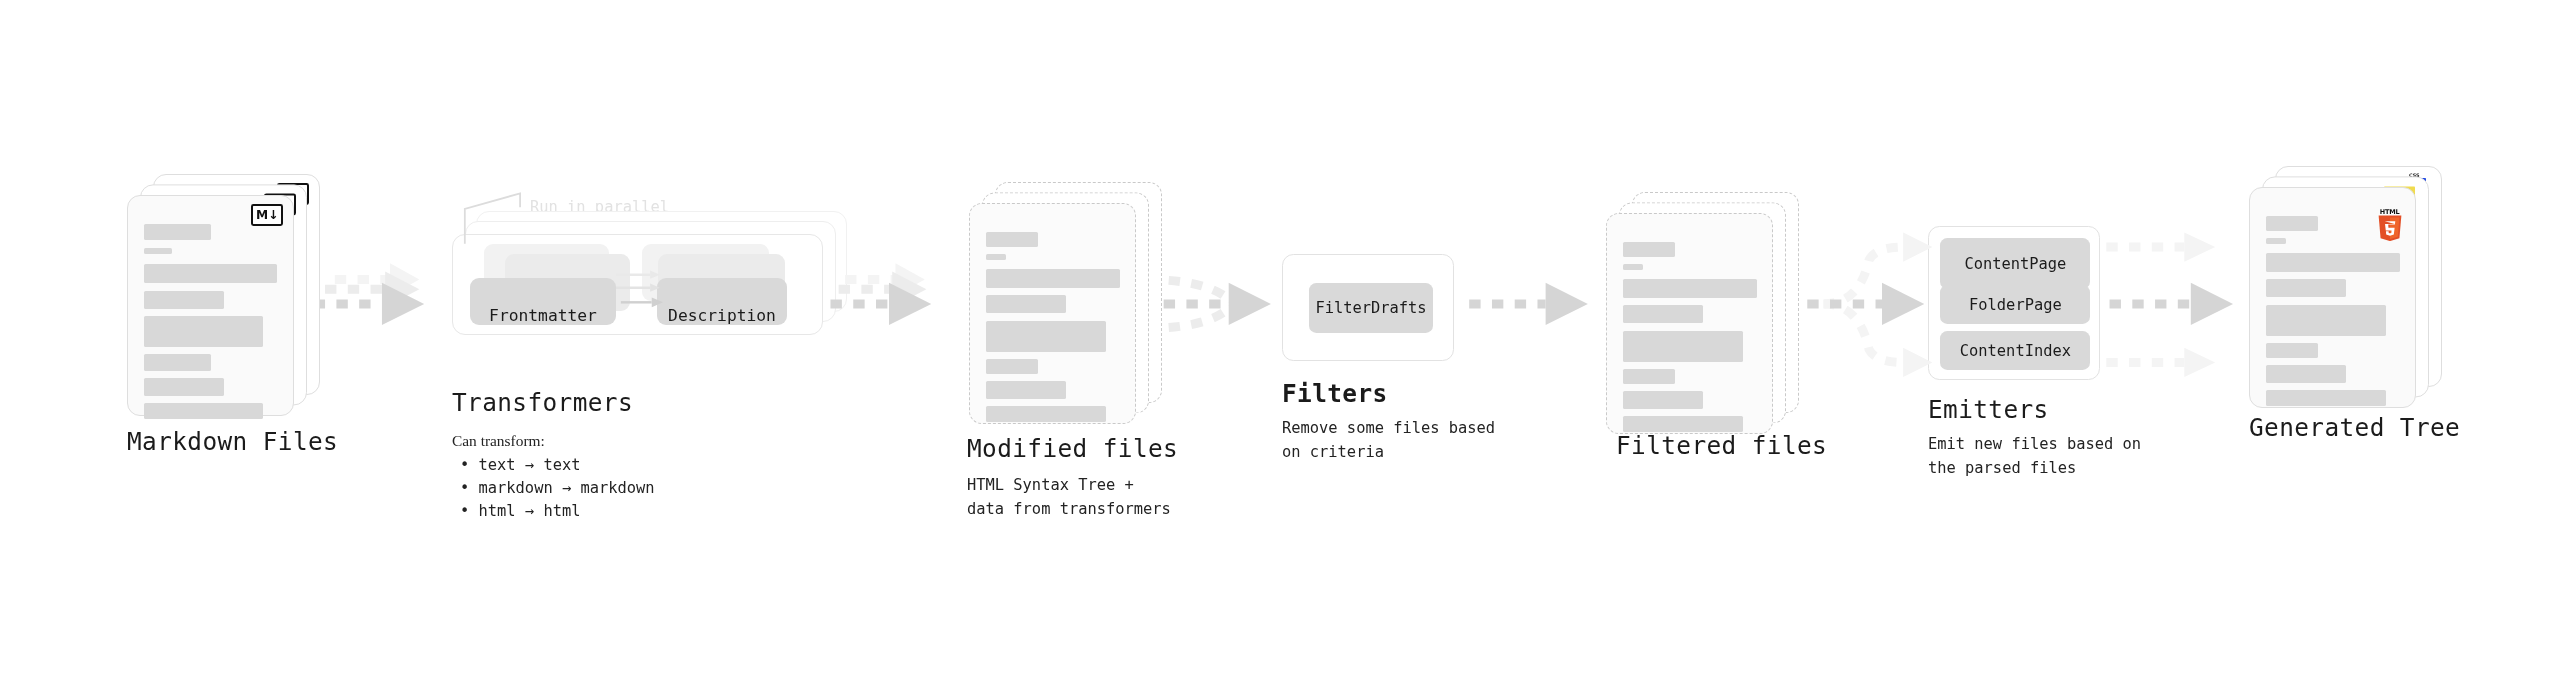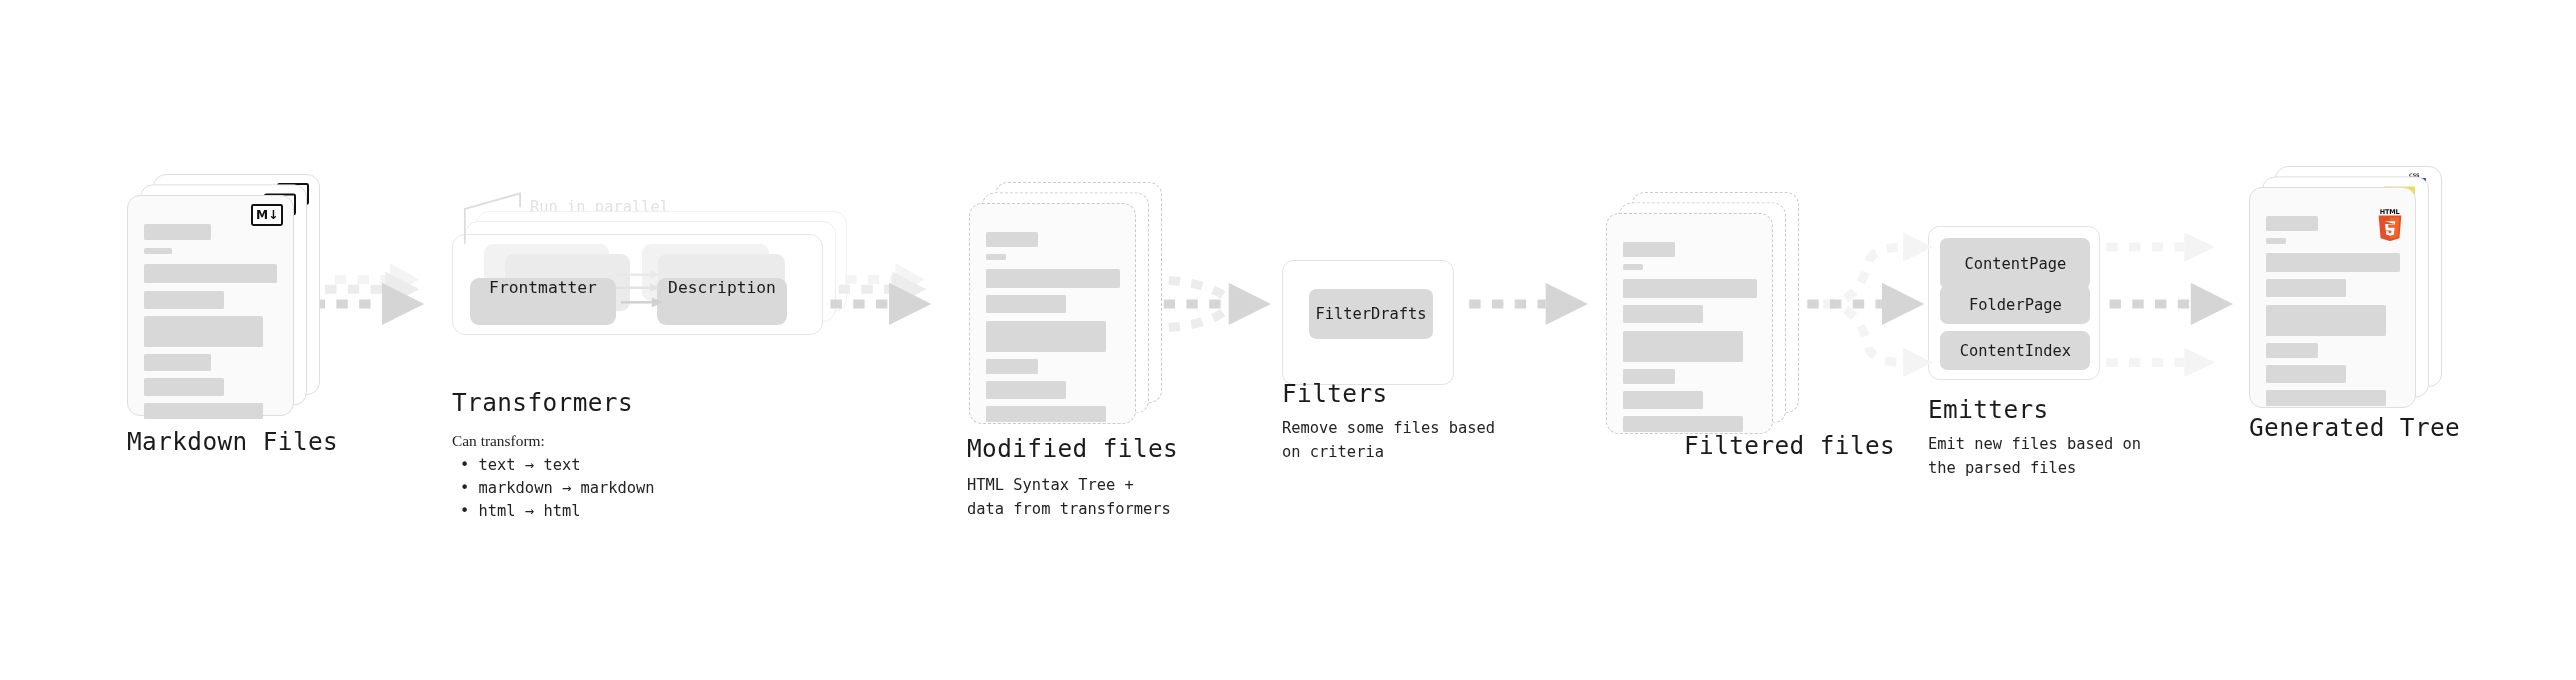--- a/index.html
+++ b/index.html
@@ -68,21 +68,21 @@
     background:#d9d9d9;border-radius:7.3px;color:#1b1b1b;font-size:15.4px;
     display:flex;align-items:center;justify-content:center;white-space:nowrap;
   }
 
   
   .tpanel{
     position:absolute;border:1.4px solid #ececec;border-radius:13px;background:#fff;
     box-sizing:border-box;
   }
   .tchip{
-    position:absolute;border-radius:9px;display:flex;align-items:flex-start;
+    position:absolute;border-radius:9px;display:flex;align-items:flex-end;
     justify-content:center;white-space:nowrap;color:#1b1b1b;font-size:16.3px;
   }
 
   .parallel-label{
     position:absolute;font-size:15.4px;color:#e2e2e2;white-space:nowrap;
   }
 
   svg.ov{position:absolute;left:0;top:0;width:2576px;height:681px;pointer-events:none;}
 </style>
 </head>
@@ -156,46 +156,46 @@
         <div class="ln" style="width:52px;height:14.6px;"></div>
         <div class="ln" style="width:80px;height:18px;"></div>
         <div class="ln" style="width:120px;height:16.3px;"></div>
       </div>
     </div>
   </div>
   <div class="abs title" style="left:967px;top:434px;">Modified files</div>
   <div class="abs subtitle" style="left:967px;top:473px;">HTML Syntax Tree +
 data from transformers</div>
 
-  <div class="panel" style="left:1282px;top:260px;width:172px;height:125px;">
+  <div class="panel" style="left:1282px;top:254px;width:172px;height:107px;">
     <div class="chip" style="position:absolute;left:26px;top:28px;width:124px;height:50px;">
       <span>FilterDrafts</span>
     </div>
   </div>
-  <div class="abs title" style="left:1282px;top:379px;">Filters</div>
+  <div class="abs title" style="left:1282px;top:379px;font-weight:bold;">Filters</div>
   <div class="abs subtitle" style="left:1282px;top:416px;">Remove some files based
 on criteria</div>
 
   <div class="doc-stack dashed" style="left:1606px;top:213px;">
     <div class="doc back2"></div>
     <div class="doc back1"></div>
     <div class="doc front">
       <div class="lines">
         <div class="ln" style="width:52px;height:14.6px;"></div>
         <div class="ln" style="width:19.5px;height:5.7px;margin-bottom:9px;"></div>
         <div class="ln" style="width:134px;height:19.5px;"></div>
         <div class="ln" style="width:80px;height:18px;"></div>
         <div class="ln" style="width:120px;height:31px;"></div>
         <div class="ln" style="width:52px;height:14.6px;"></div>
         <div class="ln" style="width:80px;height:18px;"></div>
         <div class="ln" style="width:120px;height:16.3px;"></div>
       </div>
     </div>
   </div>
-  <div class="abs title" style="left:1684px;top:431px;">Filtered files</div>
+  <div class="abs title" style="left:1616px;top:431px;">Filtered files</div>
 
   <div class="panel" style="left:1928px;top:226px;width:172px;height:154px;">
     <div class="chip" style="position:absolute;left:11.4px;top:11.4px;width:150px;height:51px;">
       <span>ContentPage</span>
     </div>
     <div class="chip" style="position:absolute;left:11.4px;top:58px;width:150px;height:39px;">
       <span>FolderPage</span>
     </div>
     <div class="chip" style="position:absolute;left:11.4px;top:104px;width:150px;height:39px;">
       <span>ContentIndex</span>

